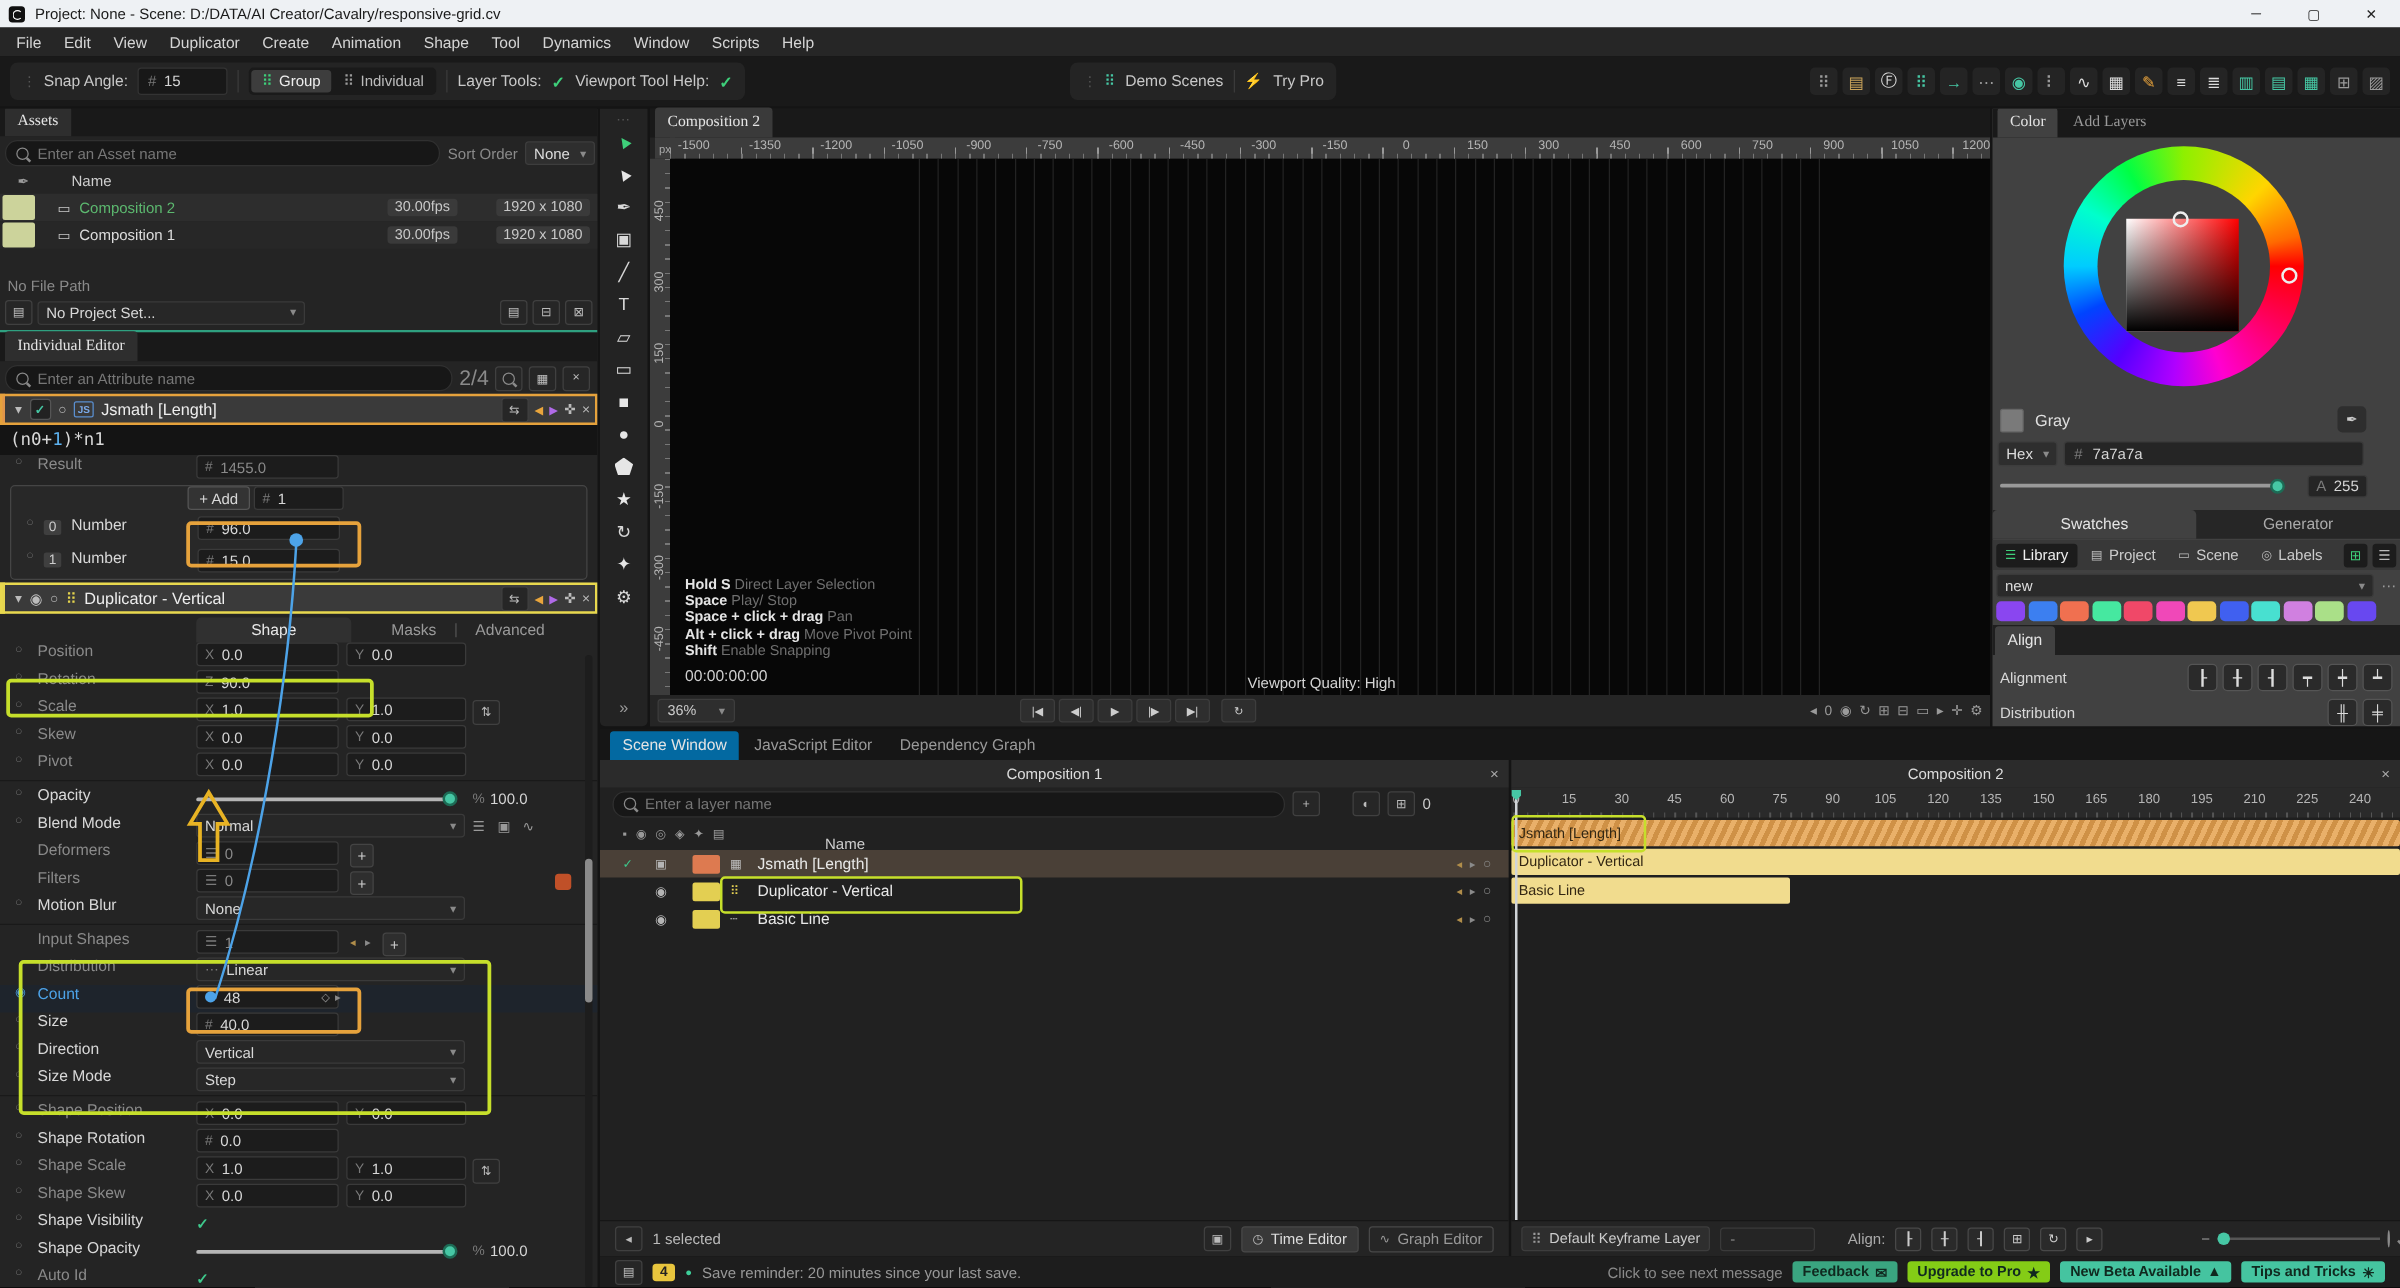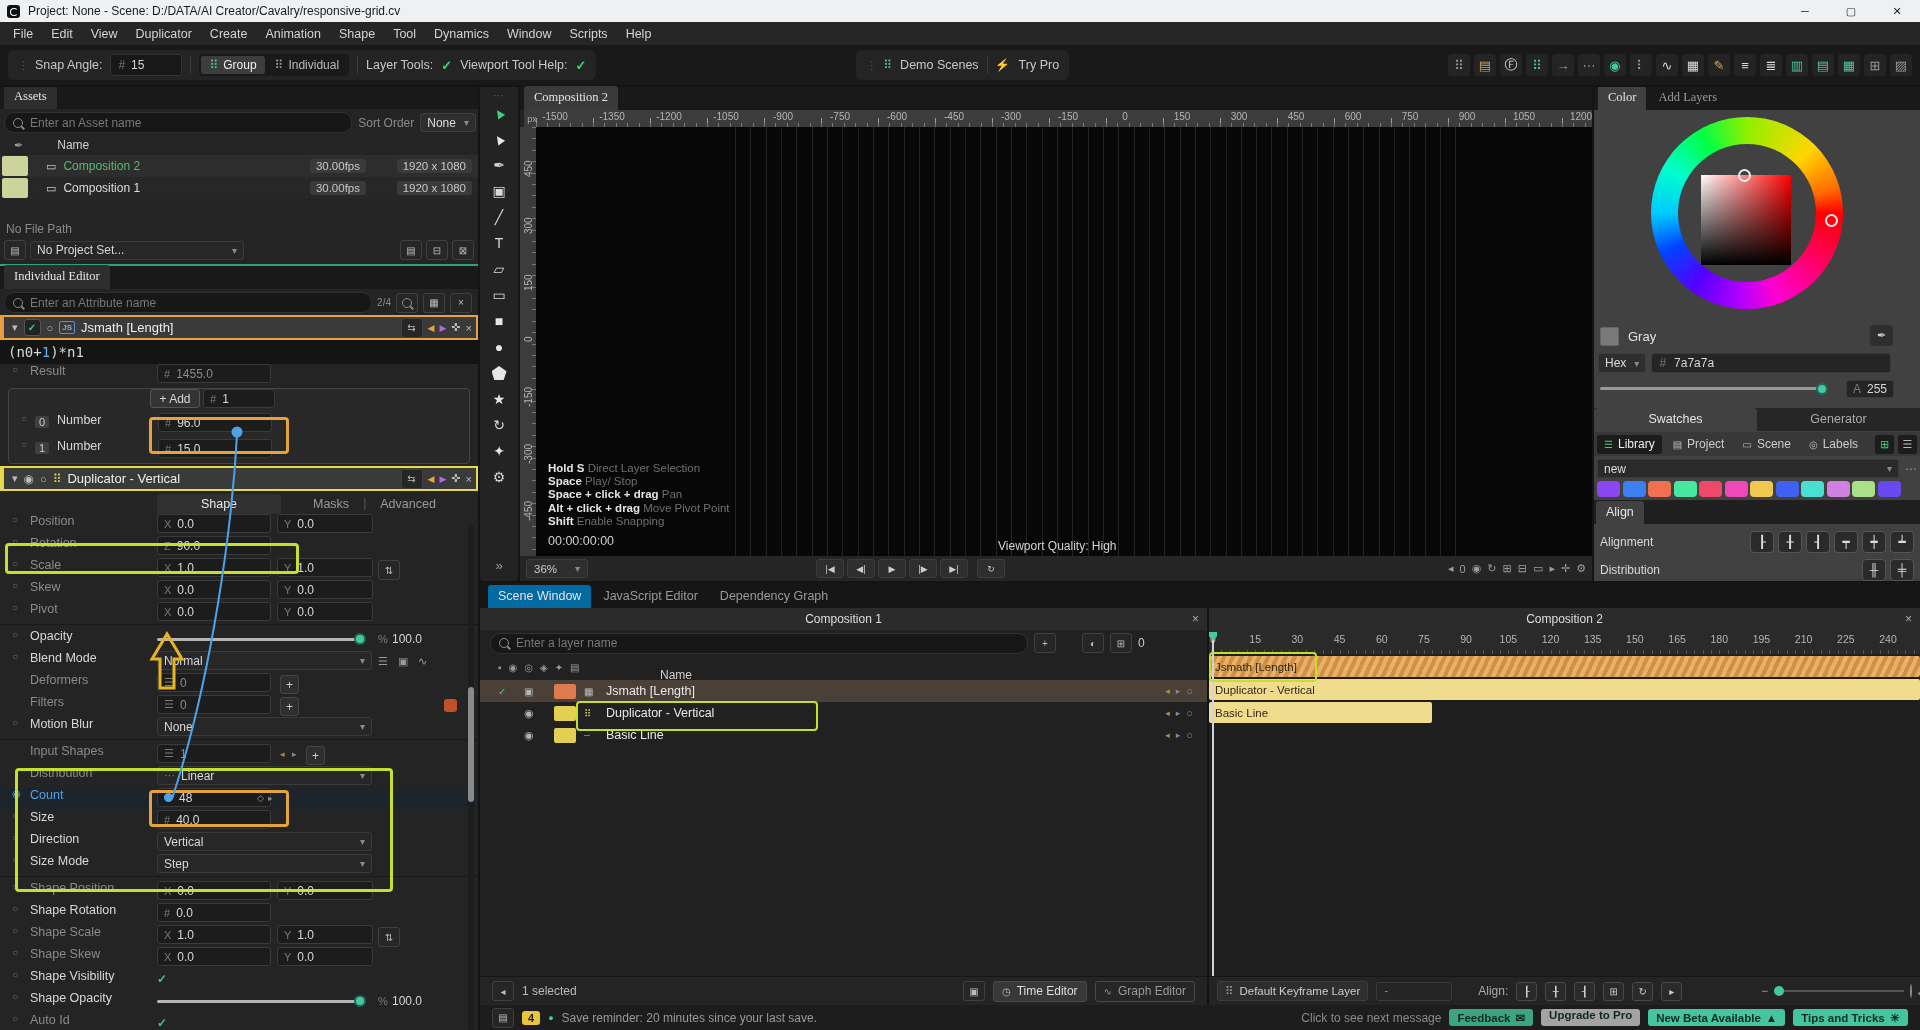--- a/index.html
+++ b/index.html
@@ -313,21 +313,21 @@
     <div style="height:2px;background:#2fa080;margin-top:2px;"></div>
 
     <div class="tabstrip" style="height:23px;">
       <span class="tab on">Individual Editor</span>
     </div>
     <div style="display:flex;align-items:center;gap:5px;padding:3px 6px 2px 4px;">
       <span class="srch" style="flex:1;">
           <span class="mag"></span>
           <span>Enter an Attribute name</span>
         </span>
-      <span class="dim" style="font-size:10px">2/4</span>
+      <span class="dim" style="font-size:17px">2/4</span>
       <span class="hbtn">
           <span class="mag"></span>
         </span>
       <span class="hbtn">▦</span>
       <span class="hbtn">×</span>
     </div>
 
     <div class="hdrrow" style="outline:2px solid #e6a23c;outline-offset:-2px;">
       <span class="hdr-ic">▾</span>
       <span class="ckbox">✓</span>
@@ -1048,21 +1048,21 @@
     <span class="hbtn">▤</span>
     <span class="badge">4</span>
     <span style="color:#3ecf9a;font-size:9px;">●</span>
     <span style="color:#999;">Save reminder: 20 minutes since your last save.</span>
     <span style="flex:1"></span>
     <span style="color:#8a8a8a;">Click to see next message</span>
     <span class="sbtn" style="background:#3aa580;">
         <span>Feedback</span>
         <span>✉</span>
       </span>
-    <span class="sbtn" style="background:#a3a3a3;flex-direction:column;">
+    <span class="sbtn" style="background:#84cc16;">
         <span>Upgrade to Pro</span>
         <span>★</span>
       </span>
     <span class="sbtn" style="background:#45c4a0;">
         <span>New Beta Available</span>
         <span>▲</span>
       </span>
     <span class="sbtn" style="background:#45c4a0;">
         <span>Tips and Tricks</span>
         <span>☀</span>

